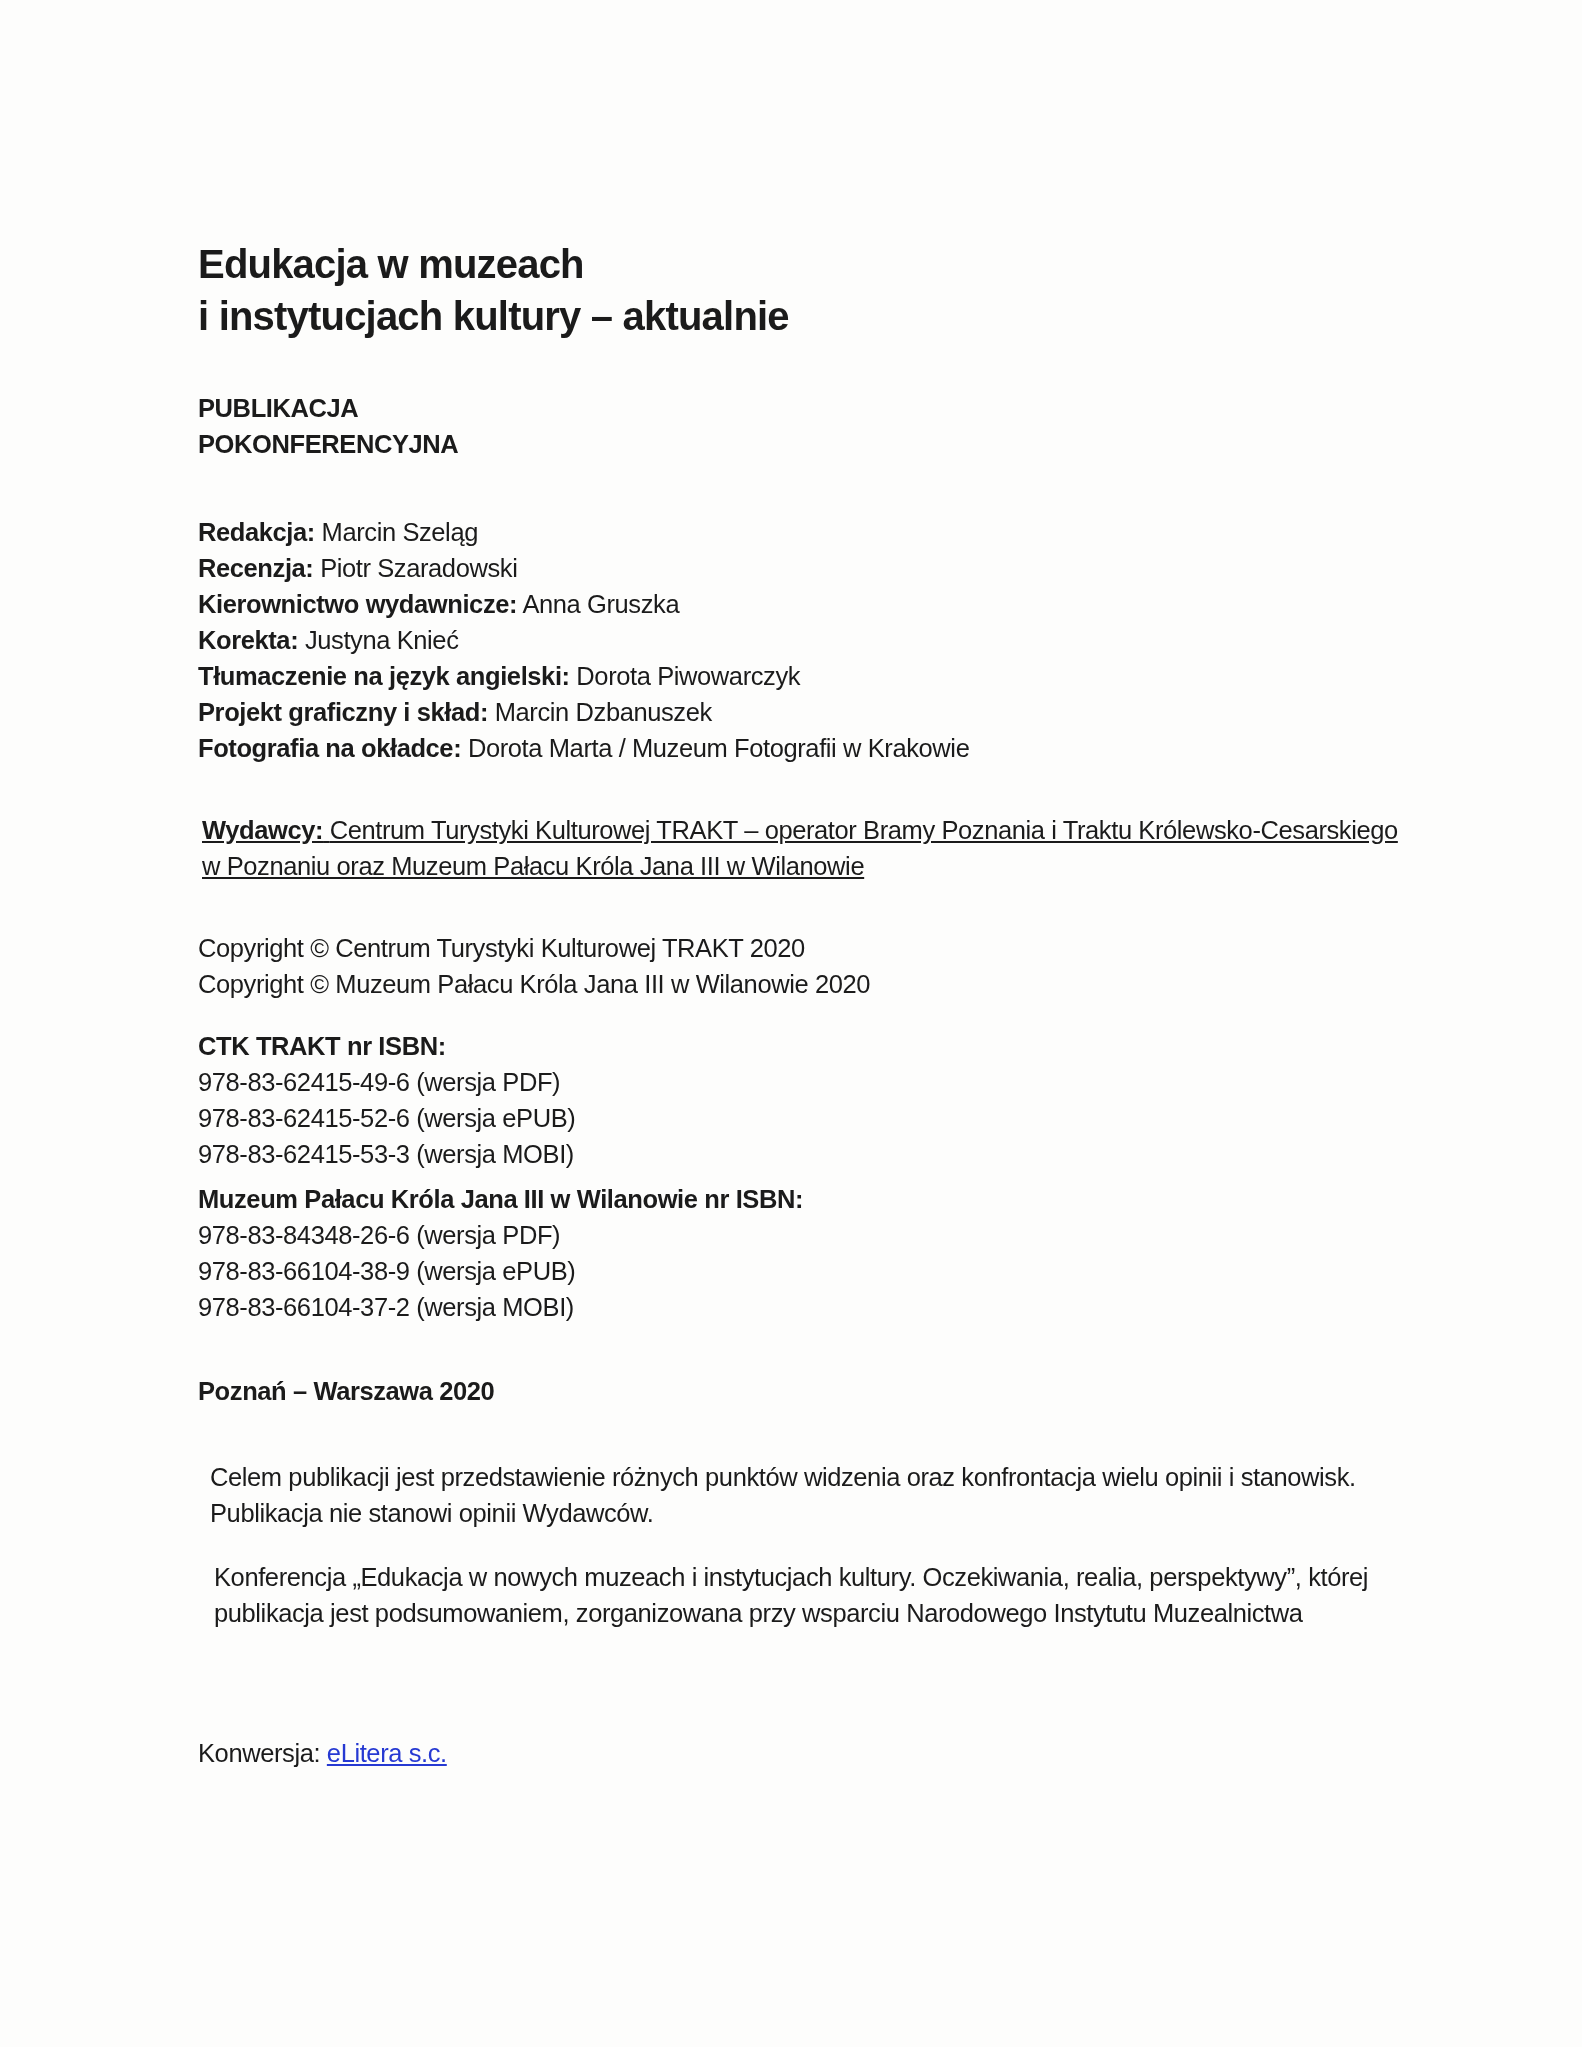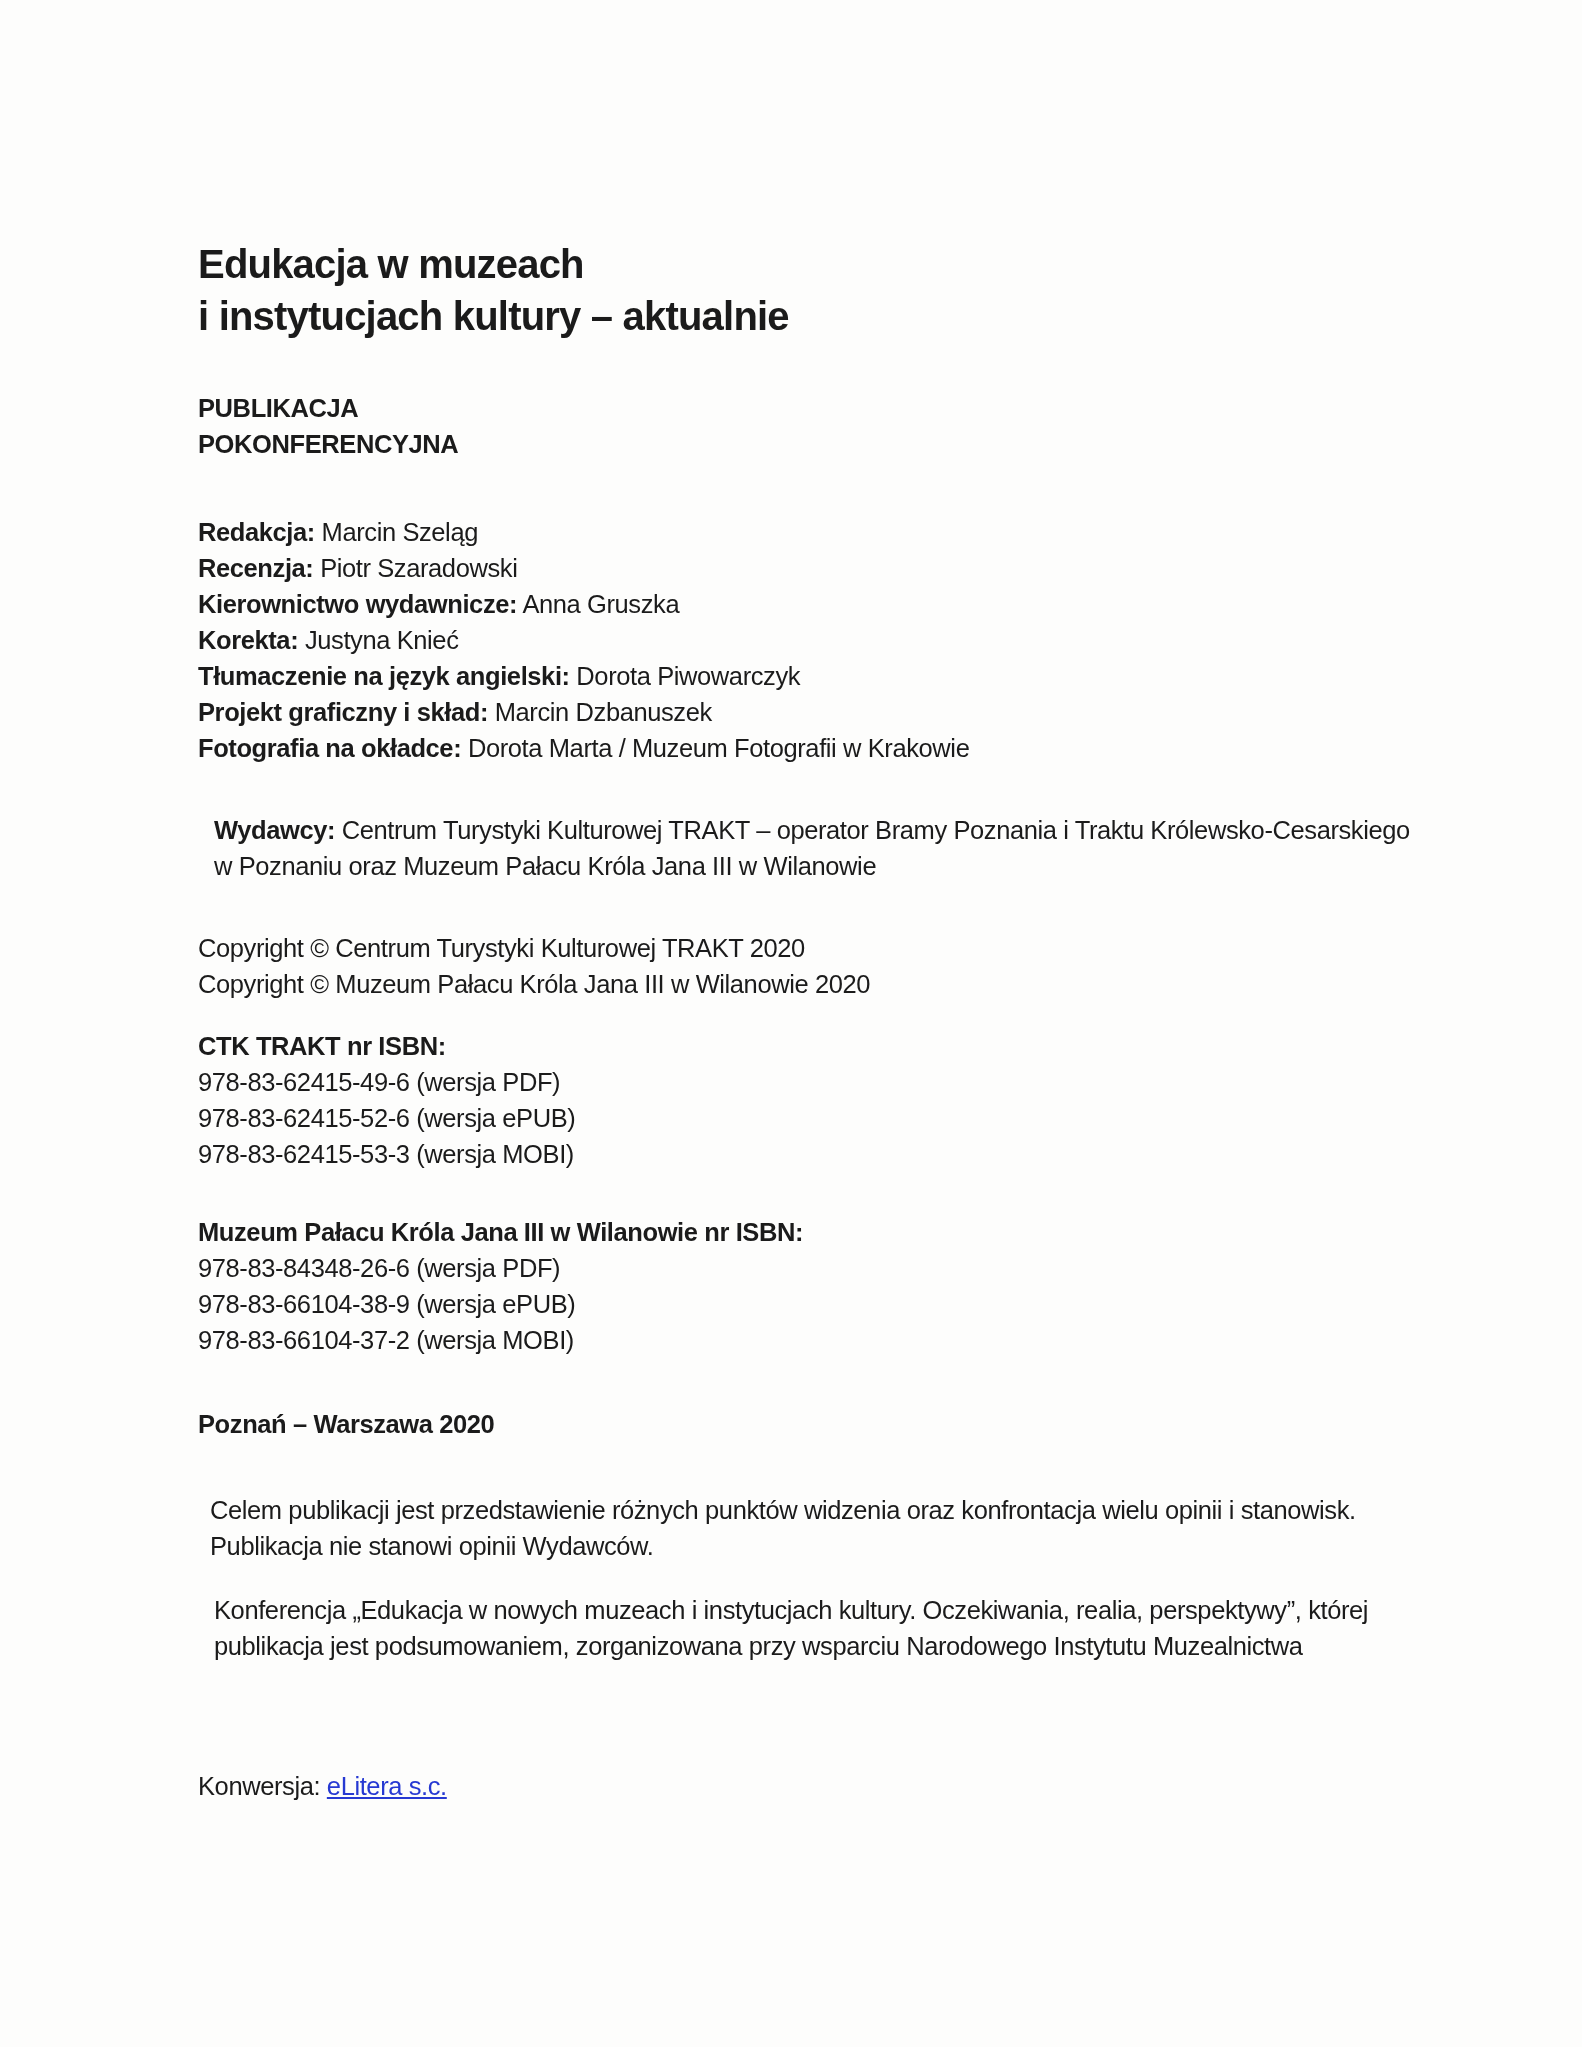--- a/index.html
+++ b/index.html
@@ -32,23 +32,23 @@
   .body-text {
     font-size: 25.5px;
     line-height: 36px;
     letter-spacing: -0.4px;
   }
   .subtitle {
     margin: 0 0 52px 0;
     font-weight: 700;
   }
   .credits      { margin: 0 0 46px 0; }
-  .publishers   { margin: 0 0 46px 16px; }
+  .publishers   { margin: 0 0 46px 4px; text-decoration: underline; }
   .copyright    { margin: 0 0 26px 0; }
-  .isbn-block-1 { margin: 0 0 42px 0; }
+  .isbn-block-1 { margin: 0 0 9px 0; }
   .isbn-block-2 { margin: 0 0 48px 0; }
   .place-date   { margin: 0 0 50px 0; font-weight: 700; }
   .disclaimer   { margin: 0 0 28px 12px; }
   .conference   { margin: 0 0 104px 16px; }
   .conversion   { margin: 0; }
 
   .isbn-heading { font-weight: 700; }
   strong { font-weight: 700; }
 
   a.doc-link {

